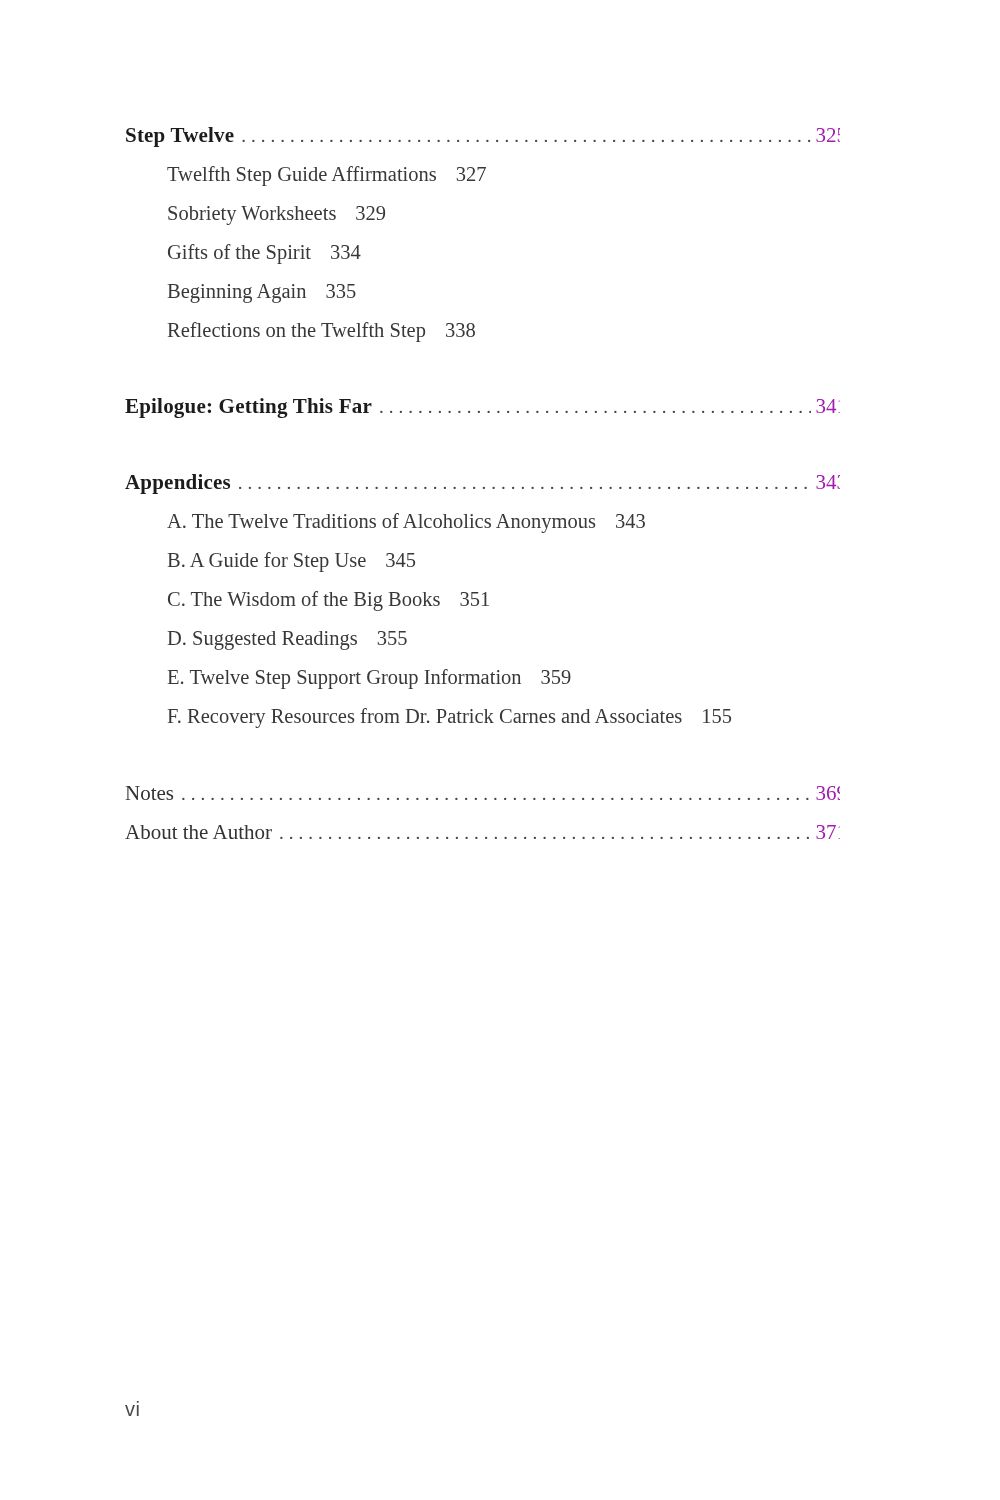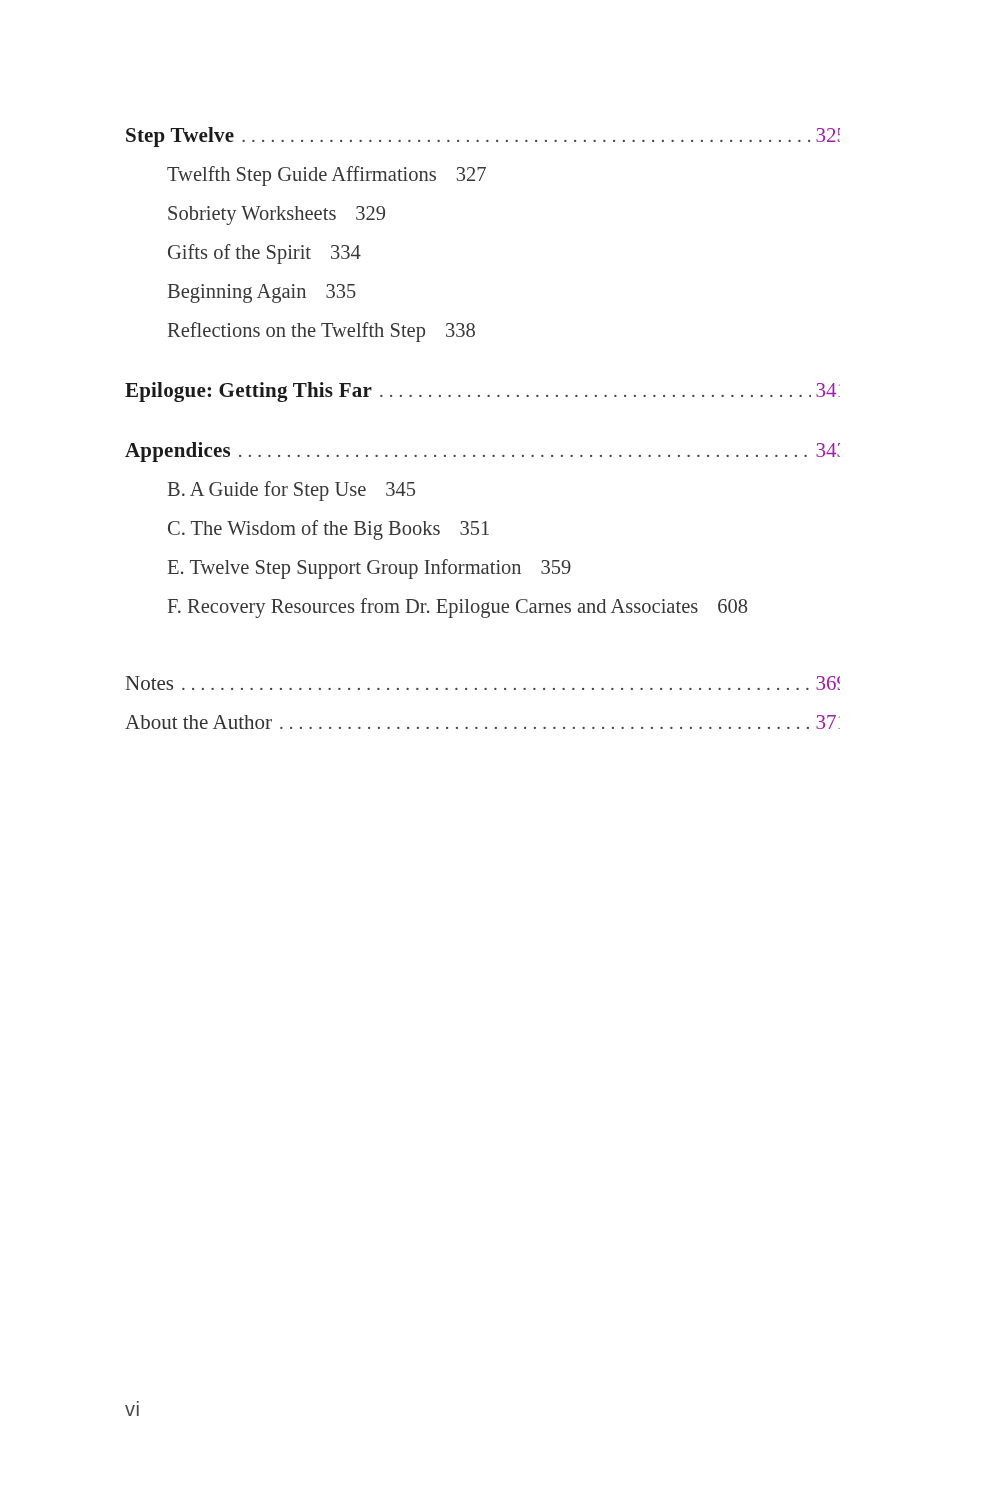--- a/index.html
+++ b/index.html
@@ -55,21 +55,21 @@
     padding-left: 42px;
     line-height: 39px;
     font-size: 20.5px;
     color: #383838;
     white-space: nowrap;
   }
   .sub .pagenum {
     margin-left: 19px;
     color: #383838;
   }
-  .gap-md { margin-top: 21px; text-align: right; }
+  .gap-md { margin-top: 37px; text-align: right; }
   .gap-lg { margin-top: 38px; }
   .folio {
     position: absolute;
     left: 125px;
     top: 1398px;
     font-family: "Liberation Sans", sans-serif;
     font-size: 20px;
     color: #4a4a4a;
     letter-spacing: 0.5px;
   }
@@ -106,30 +106,36 @@
       <span class="dots">........................................................................................................................................................................................................</span>
       <span class="pagenum">341</span>
     </div>
 
     <div class="row main gap-md">
       <span class="title">Appendices</span>
       <span class="dots">........................................................................................................................................................................................................</span>
       <span class="pagenum">343</span>
     </div>
     <div class="sub">
+      <span>A. The Twelve Traditions of Alcoholics Anonymous</span><span class="pagenum">343</span>
+    </div>
+    <div class="sub">
       <span>B. A Guide for Step Use</span><span class="pagenum">345</span>
     </div>
     <div class="sub">
       <span>C. The Wisdom of the Big Books</span><span class="pagenum">351</span>
     </div>
     <div class="sub">
+      <span>D. Suggested Readings</span><span class="pagenum">355</span>
+    </div>
+    <div class="sub">
       <span>E. Twelve Step Support Group Information</span><span class="pagenum">359</span>
     </div>
     <div class="sub">
-      <span>F. Recovery Resources from Dr. Epilogue Carnes and Associates</span><span class="pagenum">608</span>
+      <span>F. Recovery Resources from Dr. Patrick Carnes and Associates</span><span class="pagenum">155</span>
     </div>
 
     <div class="row plain gap-lg">
       <span class="title">Notes</span>
       <span class="dots">........................................................................................................................................................................................................</span>
       <span class="pagenum">369</span>
     </div>
     <div class="row plain">
       <span class="title">About the Author</span>
       <span class="dots">........................................................................................................................................................................................................</span>

